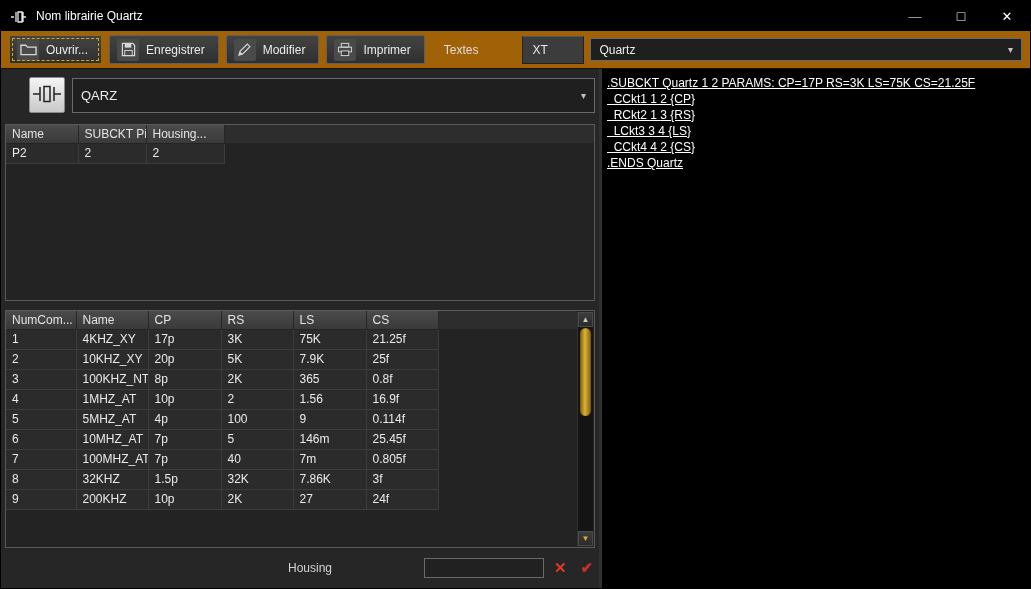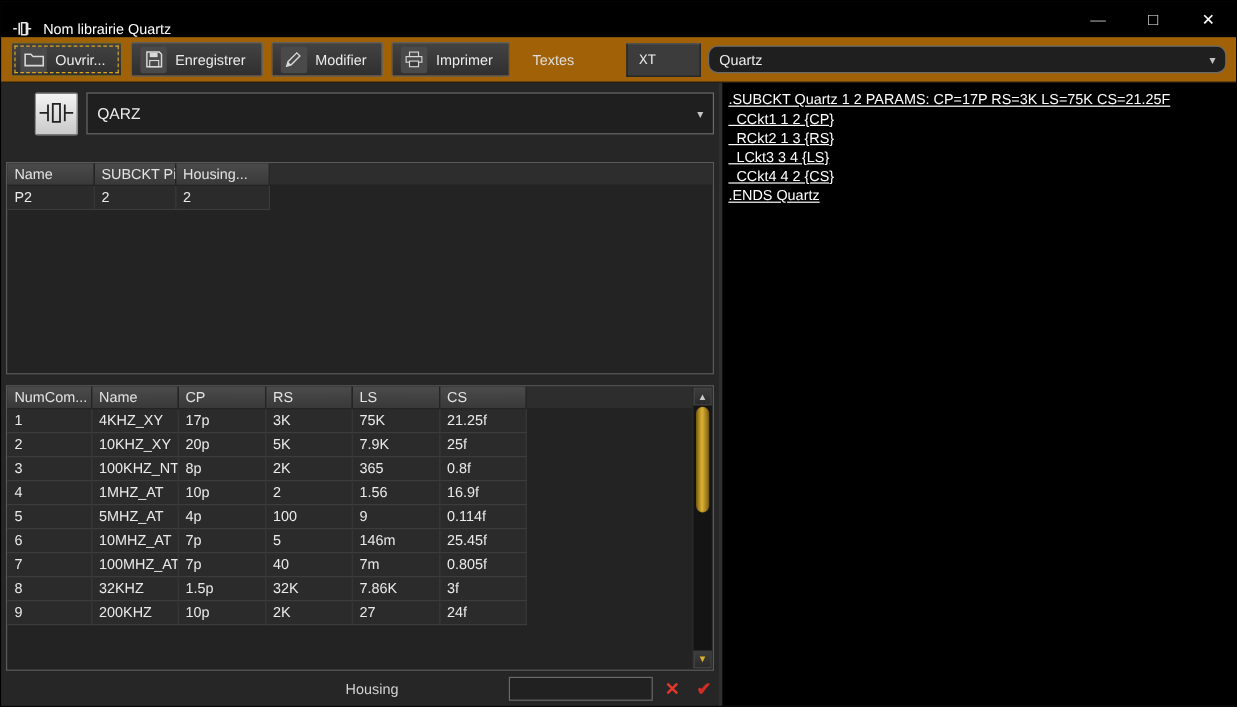--- a/index.html
+++ b/index.html
@@ -2,50 +2,50 @@
 <html><head>
 <meta charset="utf-8">
 <style>
   * { margin:0; padding:0; box-sizing:border-box; }
   html,body { width:1031px; height:589px; overflow:hidden; }
   body { font-family:"Liberation Sans", sans-serif; font-size:12px; color:#e8e8e8; background:#000; }
 
   .window { width:1031px; height:589px; display:flex; flex-direction:column; background:#1e1e1e; border:1px solid #000; }
 
   
-  .titlebar { height:30px; background:#000; display:flex; align-items:flex-end; padding-left:9px; flex:none; }
+  .titlebar { height:30px; background:#000; display:flex; align-items:center; padding-left:9px; flex:none; }
   .app-icon { width:18px; height:16px; display:flex; align-items:center; }
   .title { color:#ffffff; font-size:12px; margin-left:8px; }
   .win-controls { margin-left:auto; display:flex; height:100%; }
   .win-btn { width:46px; height:100%; display:flex; align-items:center; justify-content:center; font-size:13px; color:#cfcfcf; cursor:default; }
   .win-btn.min { color:#a8a8a8; }
   .win-btn.max { font-size:14px; color:#e6e6e6; }
   .win-btn.close { color:#ffffff; font-size:13px; }
 
   
   .toolbar { height:38px; background:#a16207; border-bottom:1px solid #141414; display:flex; align-items:center; padding:0 8px; flex:none; }
   .btn { height:29px; display:inline-flex; align-items:center; gap:7px; padding:0 13px 0 7px; margin-right:7px;
          background:linear-gradient(#434343,#2f2f2f); border:1px solid #5f5f5f; border-radius:2px; color:#ebebeb; font-size:12px; cursor:default; }
   .btn.focused { border-color:#8a6c14; outline:1px dashed #dba61d; outline-offset:-4px; }
   .icon-box { width:22px; height:22px; display:flex; align-items:center; justify-content:center; background:#4a4a4a; border-radius:2px; }
   .icon-box svg { display:block; }
   .tab-label { margin-left:8px; color:#dedede; font-size:12px; padding:6px 4px; cursor:default; }
   .xt-box { margin-left:40px; width:62px; height:28px; background:#3c3c3c; border:1px solid #222; border-top-color:#555;
-            display:flex; align-items:center; padding-left:9px; color:#e8e8e8; cursor:default;font-family:Liberation Mono, monospace; }
+            display:flex; align-items:center; padding-left:9px; color:#e8e8e8; cursor:default; }
   .combo { display:flex; align-items:center; background:#1f1f1f; border:1px solid #6a6a6a; color:#ededed; padding:0 8px; cursor:default; }
   .combo-arrow { margin-left:auto; color:#c4c4c4; font-size:10px; padding-left:8px; }
-  .combo.library { flex:1; height:23px; margin-left:6px;border-radius:8px; }
+  .combo.library { flex:1; height:23px; margin-left:6px; }
 
   
   .content { flex:1; display:flex; min-height:0; }
   .left-panel { width:601px; flex:none; background:#262626; border-right:3px solid #303030; padding:5px 4px 0 4px; display:flex; flex-direction:column; }
   .right-panel { flex:1; background:#000; color:#ffffff; padding:6px 5px; font-size:12px; line-height:16px; white-space:pre; overflow:hidden;text-decoration:underline; }
 
   
-  .component-row { display:flex; gap:7px; margin:3px 0 22px 0;padding-left:24px; }
+  .component-row { display:flex; align-items:center; gap:7px; margin:3px 0 11px 0;padding-left:24px; }
   .crystal-btn { width:36px; height:36px; background:linear-gradient(#f4f4f4,#c9c9c9); border:1px solid #8a8a8a; border-radius:2px;
                  display:flex; align-items:center; justify-content:center; cursor:default; flex:none; }
   .combo.big { flex:1; height:35px; font-size:13px; }
 
   
   .table-box { border:1px solid #5a5a5a; background:#232323; position:relative; overflow:hidden; }
   .table-box.pins { height:177px; margin-bottom:9px; flex:none; }
   .table-box.comps { height:238px; flex:none; }
   table.tbl { border-collapse:collapse; table-layout:fixed; width:100%; font-size:12px; }
   table.tbl2 { width:calc(100% - 17px); }

